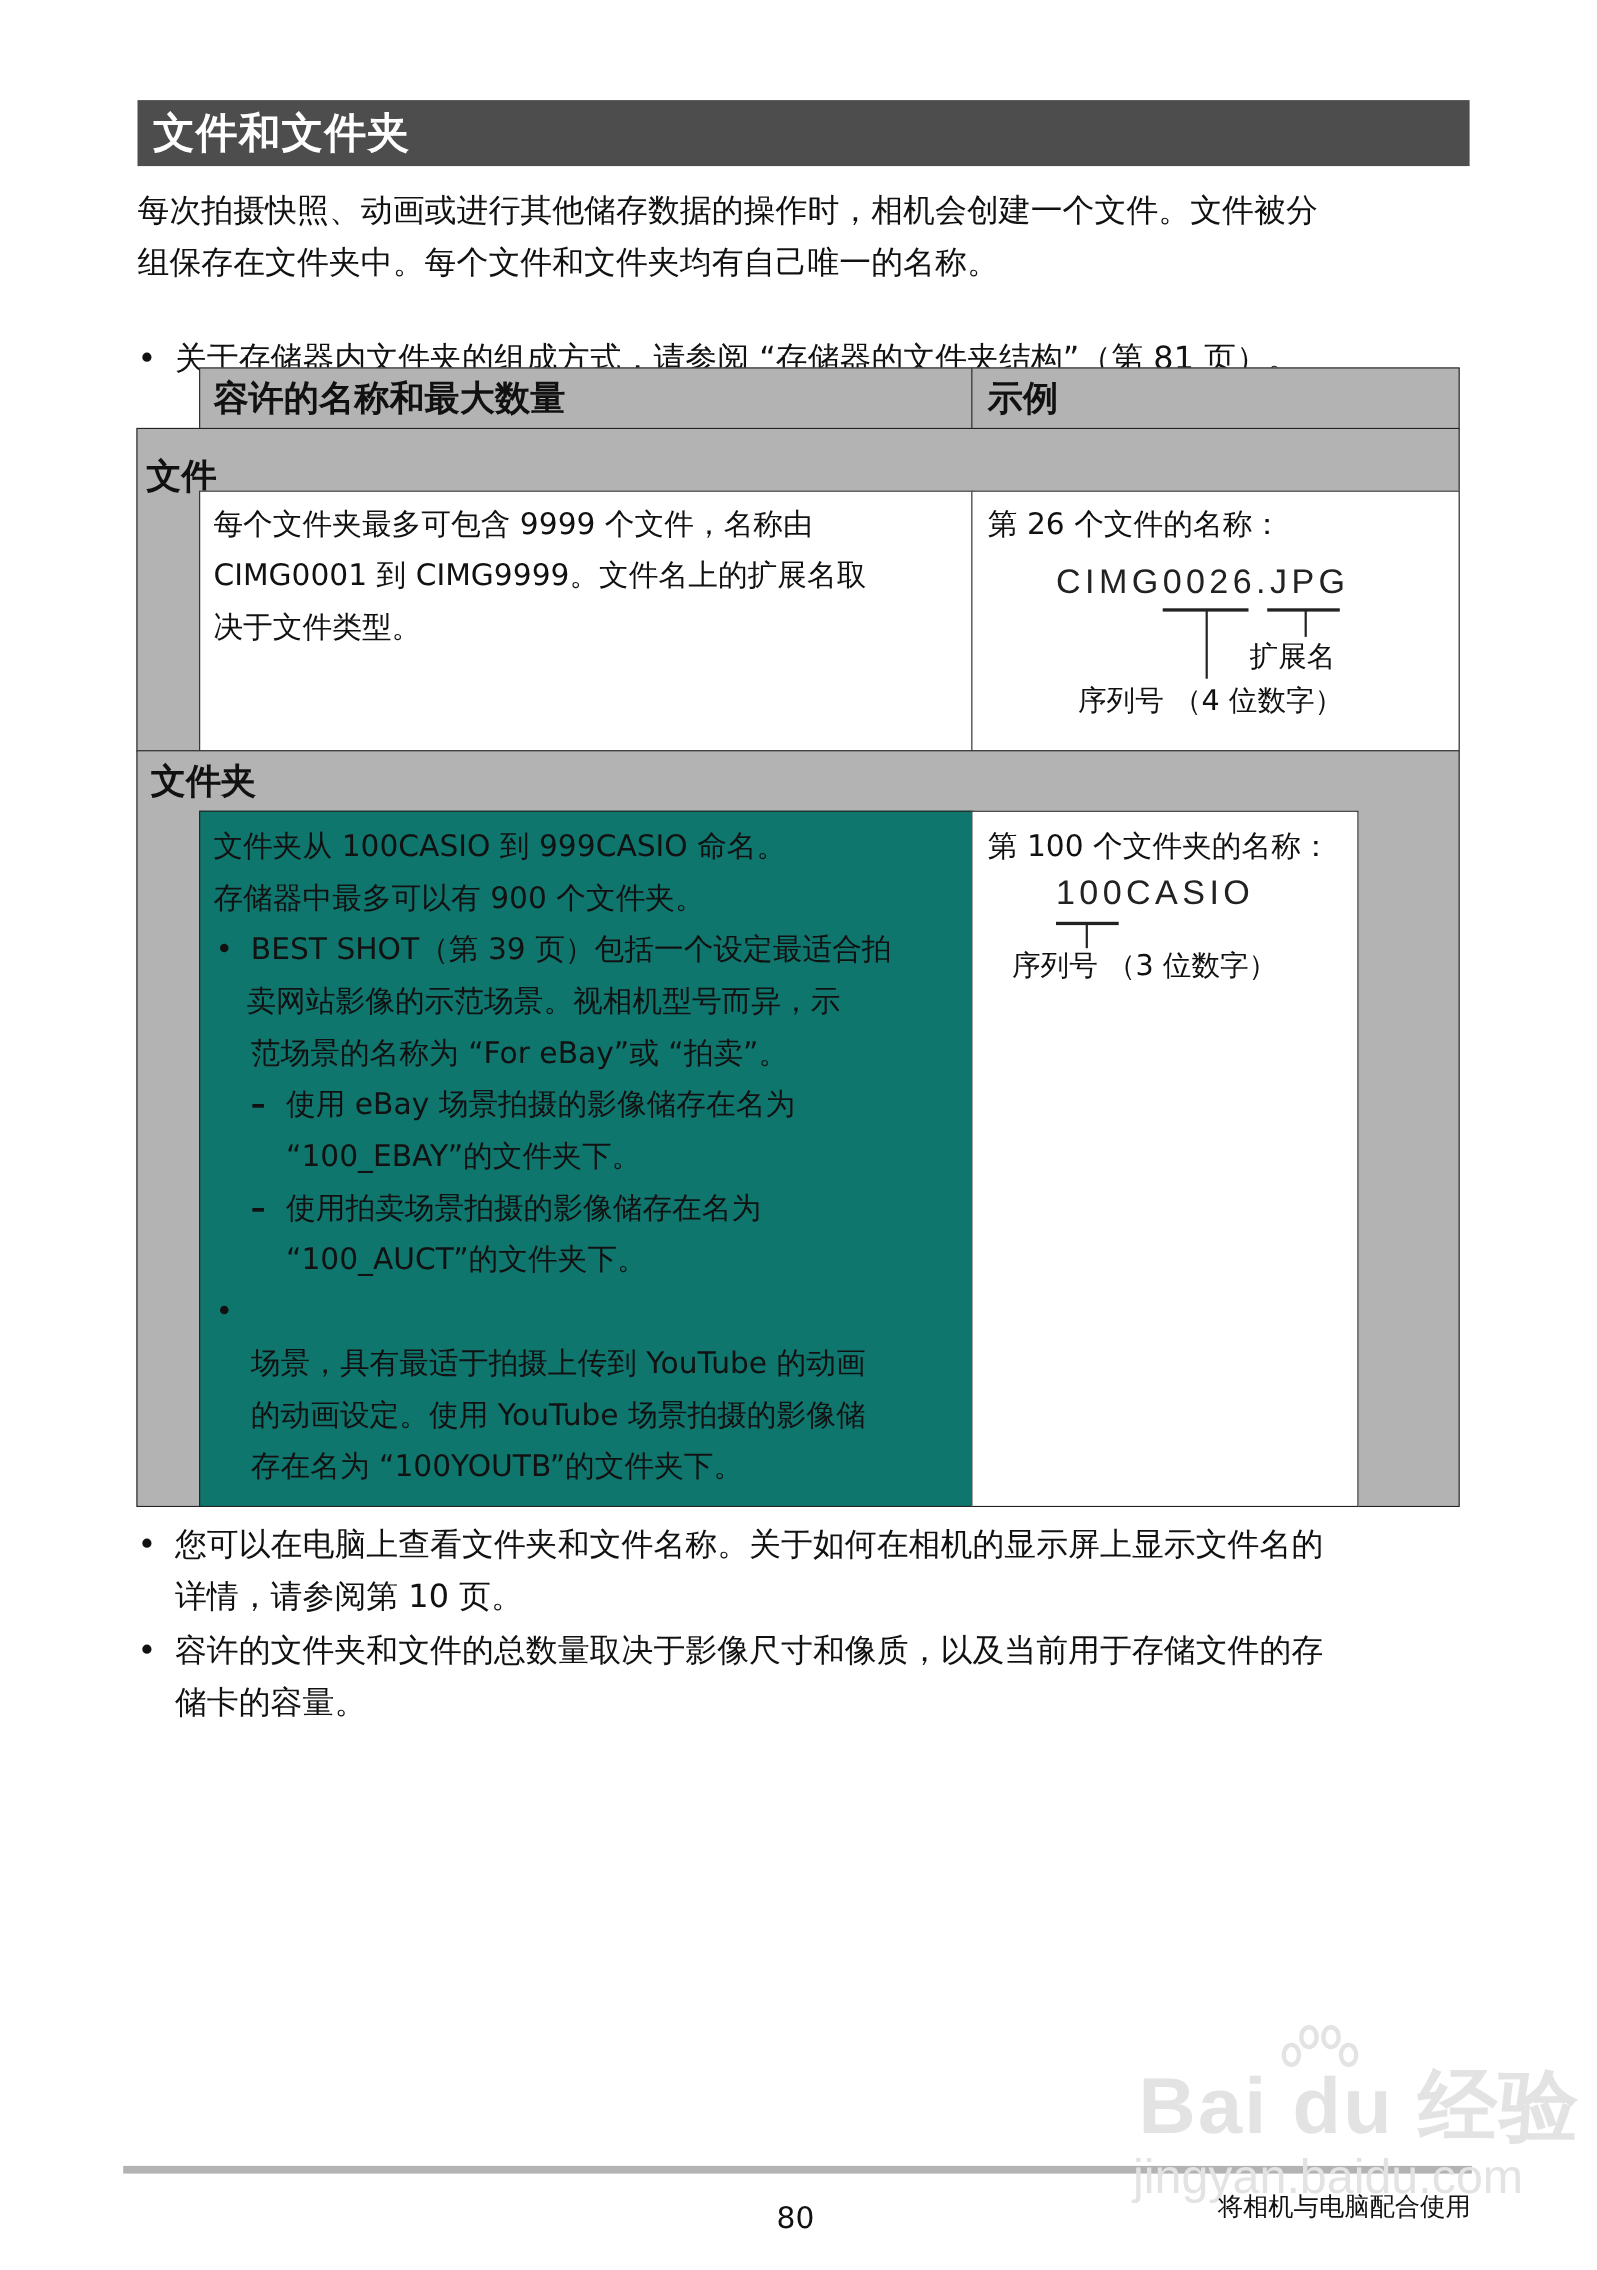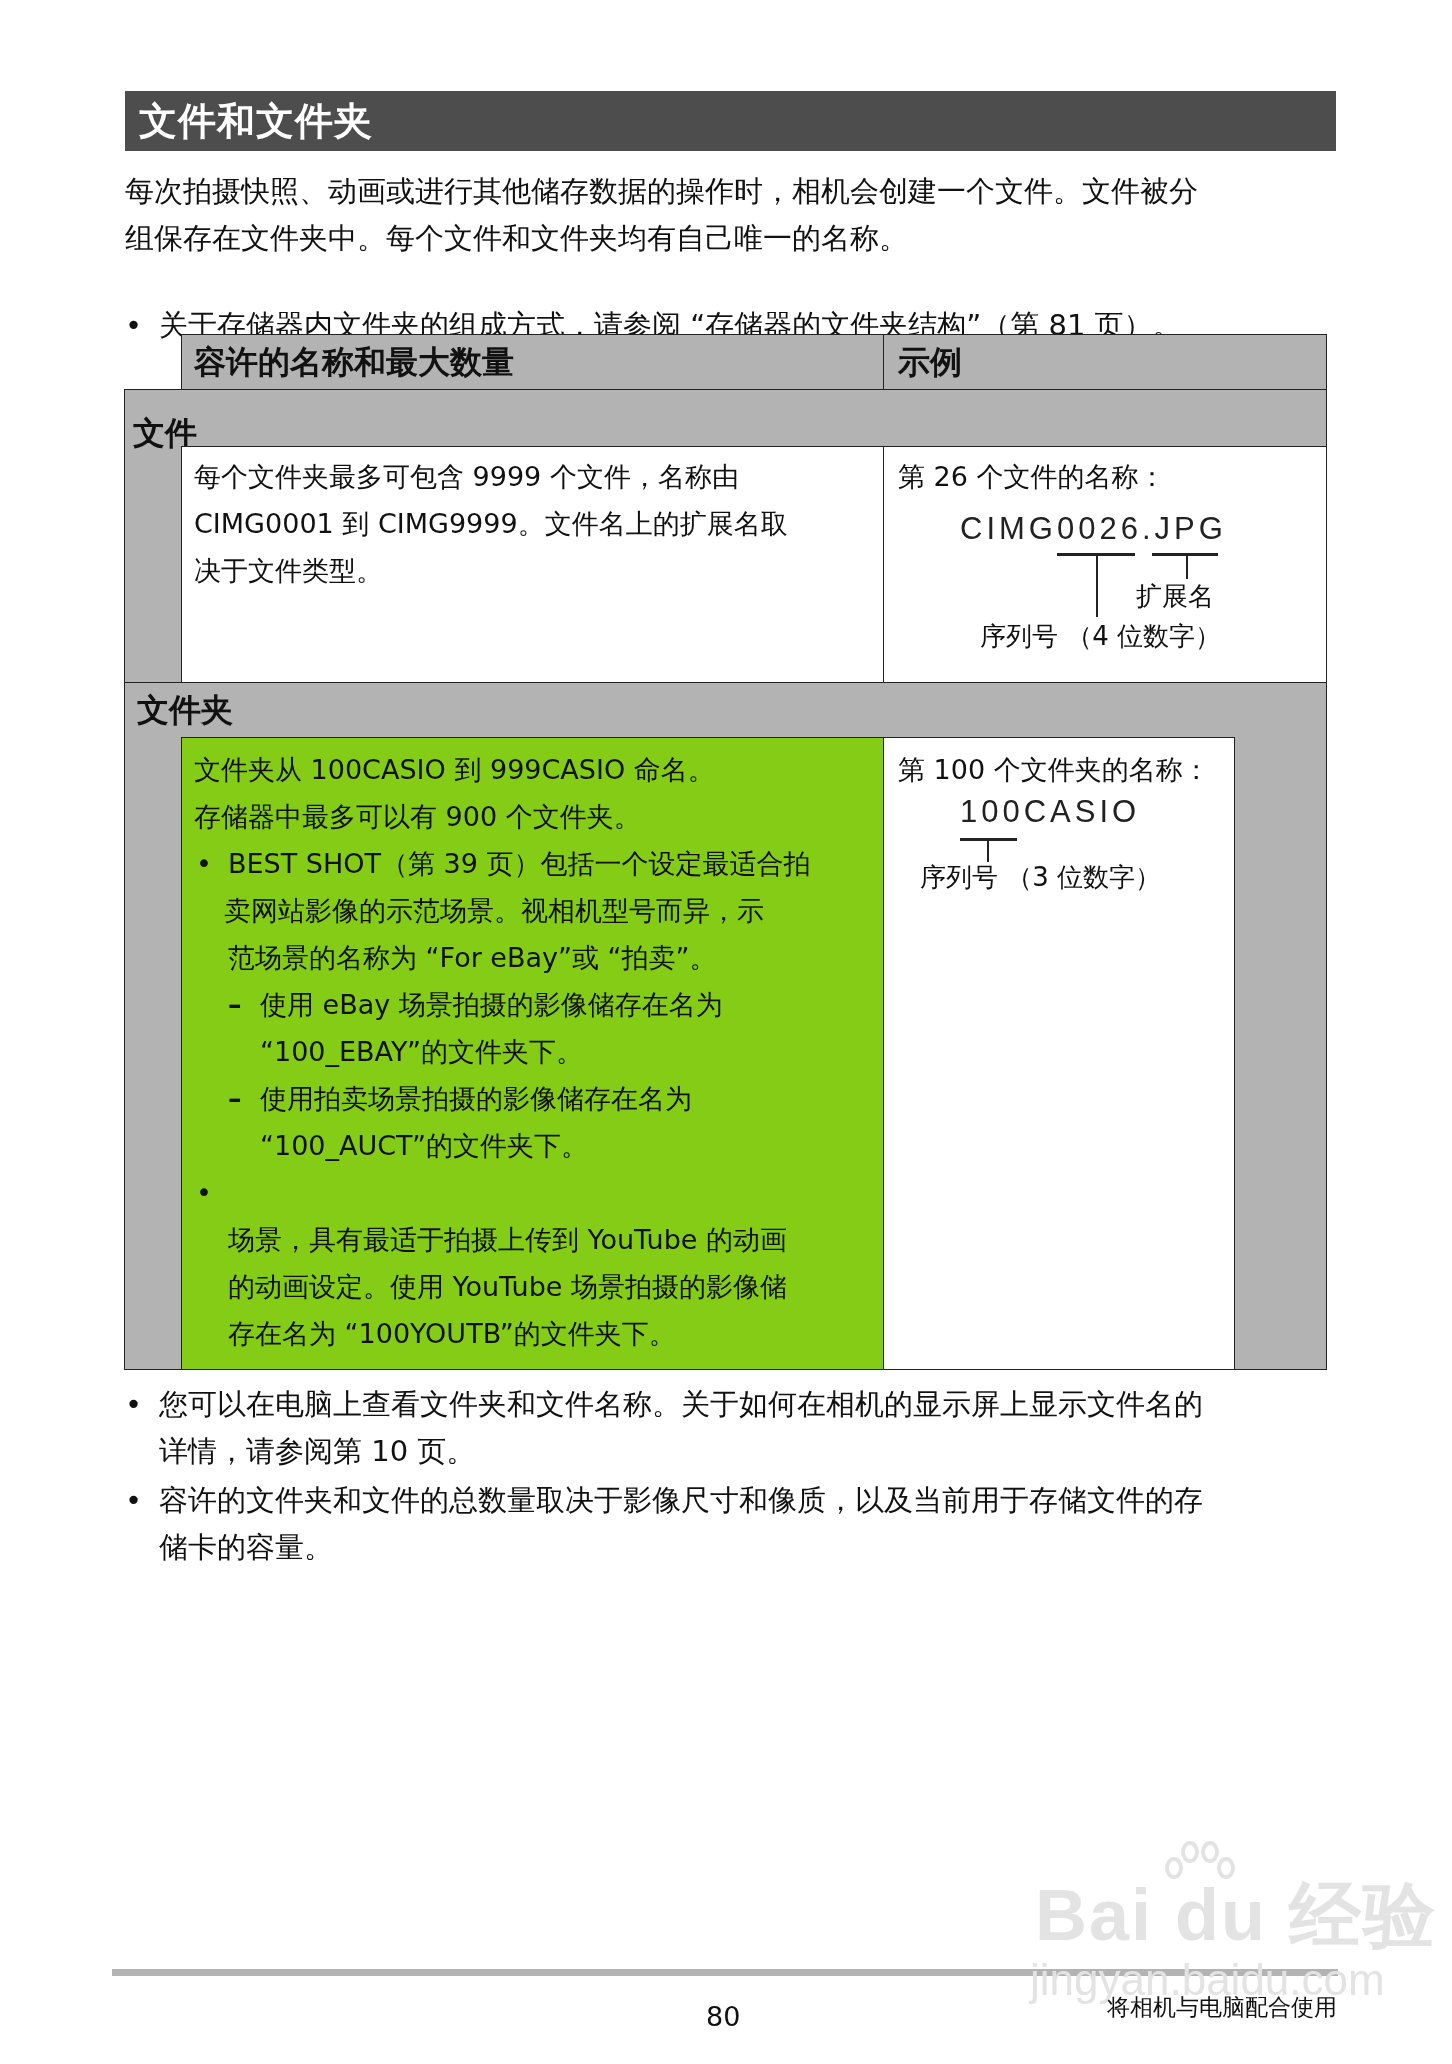--- a/index.html
+++ b/index.html
@@ -55,21 +55,21 @@
     <div class="line" style="left:268px;top:106px;width:66px;height:3px;"></div>
     <div class="line" style="left:212px;top:108px;width:2px;height:62px;"></div>
     <div class="line" style="left:302px;top:108px;width:2px;height:24px;"></div>
     <div class="abs small" style="left:252px;top:132px;">扩展名</div>
     <div class="abs small" style="left:96px;top:172px;">序列号 （4 位数字）</div>
   </div>
 
   <div class="abs gray bl" style="left:124px;top:682px;width:1203px;height:688px;">
     <div class="abs hdr" style="left:12px;top:0;">文件夹</div>
   </div>
-  <div class="abs bl" style="left:181px;top:737px;width:704px;height:633px;background:#84cc16;">
+  <div class="abs bl" style="left:181px;top:737px;width:704px;height:633px;background:#0f766e;">
     <div class="abs cell-text" style="left:12px;top:8px;">文件夹从 100CASIO 到 999CASIO 命名。</div>
     <div class="abs cell-text" style="left:12px;top:55px;">存储器中最多可以有 900 个文件夹。</div>
 
     <div class="abs cell-text" style="left:14px;top:102px;">•</div>
     <div class="abs cell-text" style="left:46px;top:102px;">BEST SHOT（第 39 页）包括一个设定最适合拍</div>
     <div class="abs cell-text" style="left:42px;top:149px;">卖网站影像的示范场景。视相机型号而异，示</div>
     <div class="abs cell-text" style="left:46px;top:196px;">范场景的名称为 “For eBay”或 “拍卖”。</div>
 
     <div class="abs cell-text" style="left:46px;top:243px;font-weight:bold;">–</div>
     <div class="abs cell-text" style="left:78px;top:243px;">使用 eBay 场景拍摄的影像储存在名为</div>

